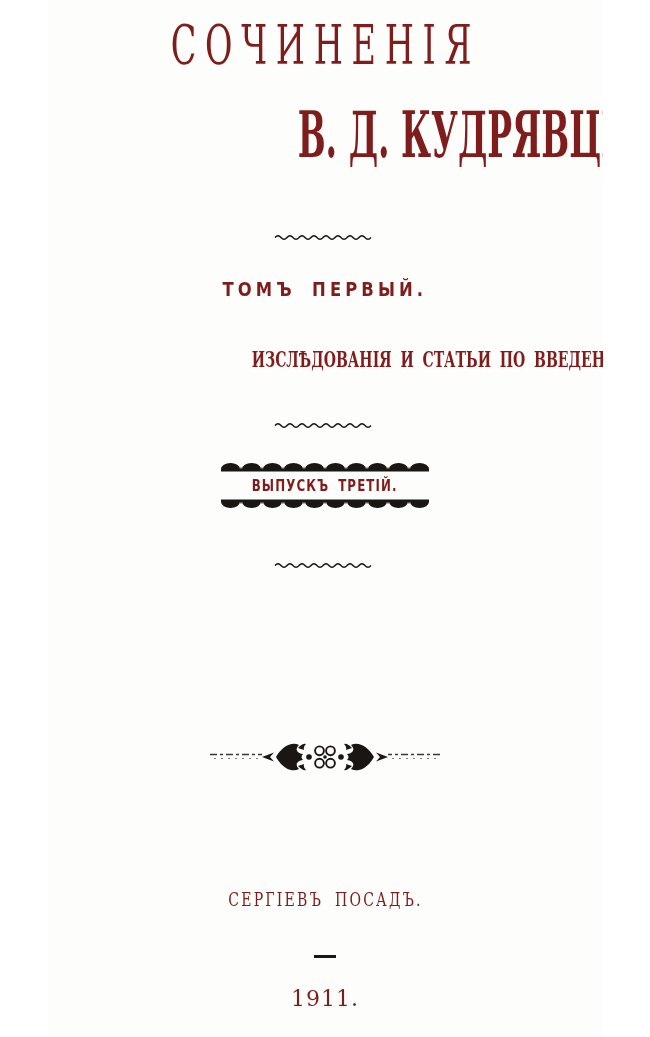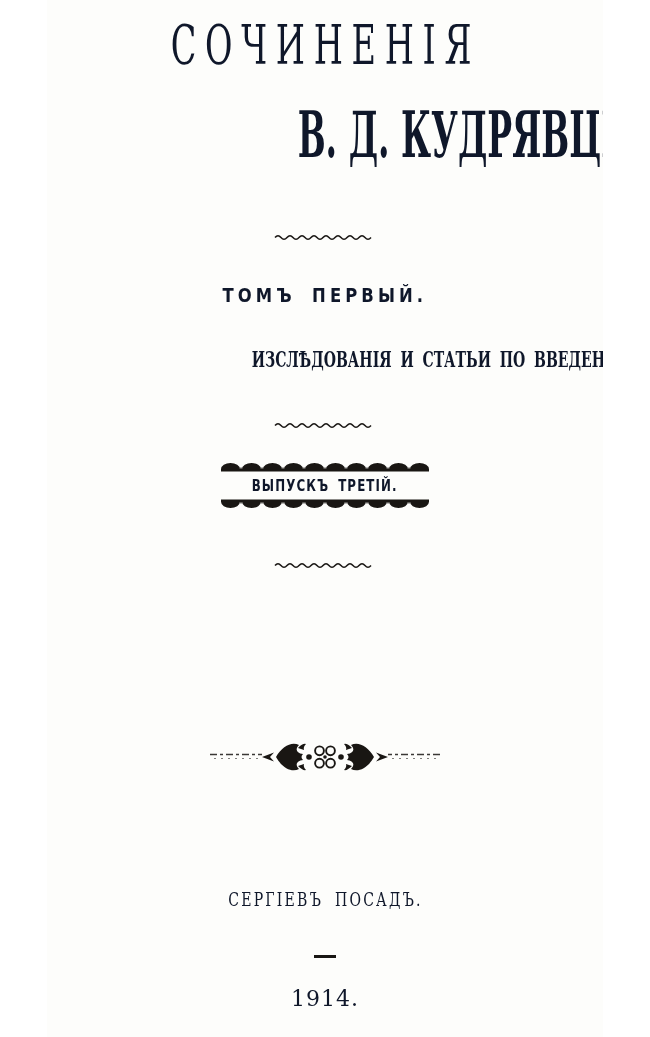--- a/index.html
+++ b/index.html
@@ -3,21 +3,21 @@
 <meta charset="utf-8">
 <style>
   html, body { margin: 0; padding: 0; background: #ffffff; }
 
   .page {
     position: relative;
     width: 556px;
     height: 1037px;
     margin: 0 auto;
     background: #fdfdfb;
-    color: #0f172a;
+    color: #7f1d1d;
     overflow: hidden;
     font-family: "DejaVu Serif", serif;
   }
 
   .line {
     position: absolute;
     left: 0;
     right: 0;
     text-align: center;
     white-space: nowrap;
@@ -52,21 +52,21 @@
     font-weight: 700;
   }
   .author-title .cond { transform: scaleX(0.57) scaleY(1.08); }
 
   .squiggle-1 { top: 233px; }
   .squiggle-2 { top: 421px; }
   .squiggle-3 { top: 561px; }
 
   
   .volume-label {
-    top: 285px;
+    top: 279px;
     font-family: "DejaVu Sans", sans-serif;
     font-size: 20px;
     font-weight: 700;
     letter-spacing: 5px;
     word-spacing: 8px;
   }
   .volume-label .cond { transform: scaleX(0.82); }
 
   
   .subtitle {
@@ -197,15 +197,15 @@
       <circle cx="120.5" cy="26.2" r="4.4"></circle>
     </g>
     <circle class="ink-fill" cx="115" cy="20" r="1.8"></circle>
   </svg>
 
   <div class="line imprint-city"><span class="cond">СЕРГІЕВЪ ПОСАДЪ.</span></div>
 
   <div class="center-abs dash-rule"></div>
 
 
-  <div class="line imprint-year">1914.</div>
+  <div class="line imprint-year">1911.</div>
 
 </div>
 
 </body></html>

